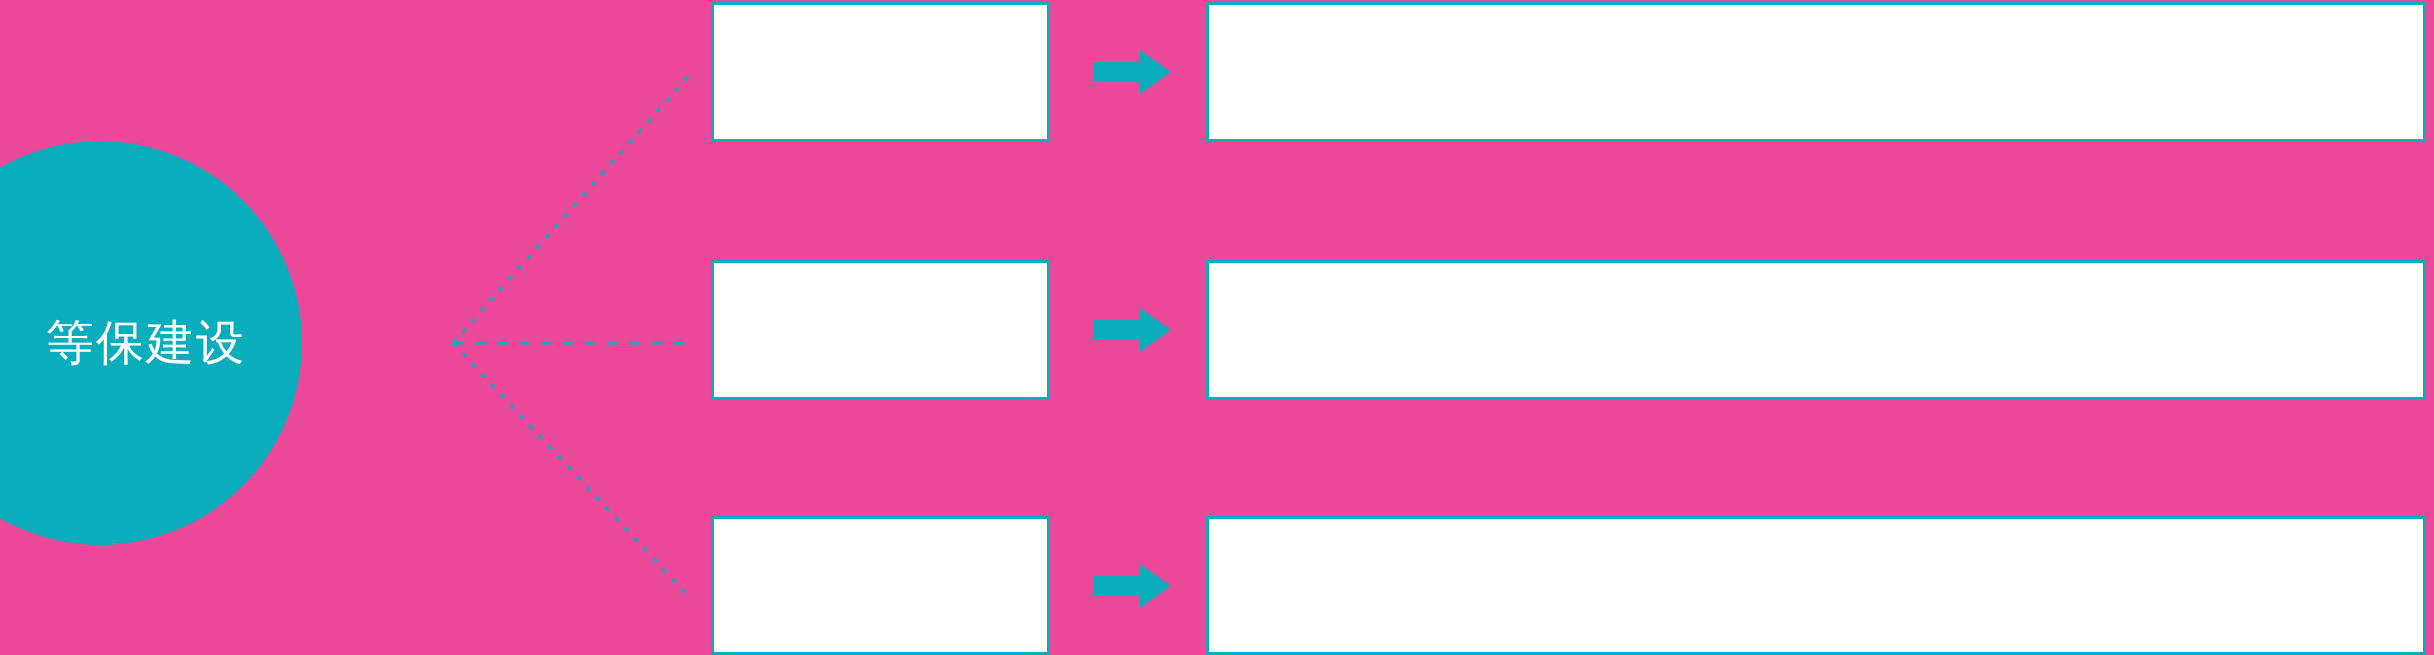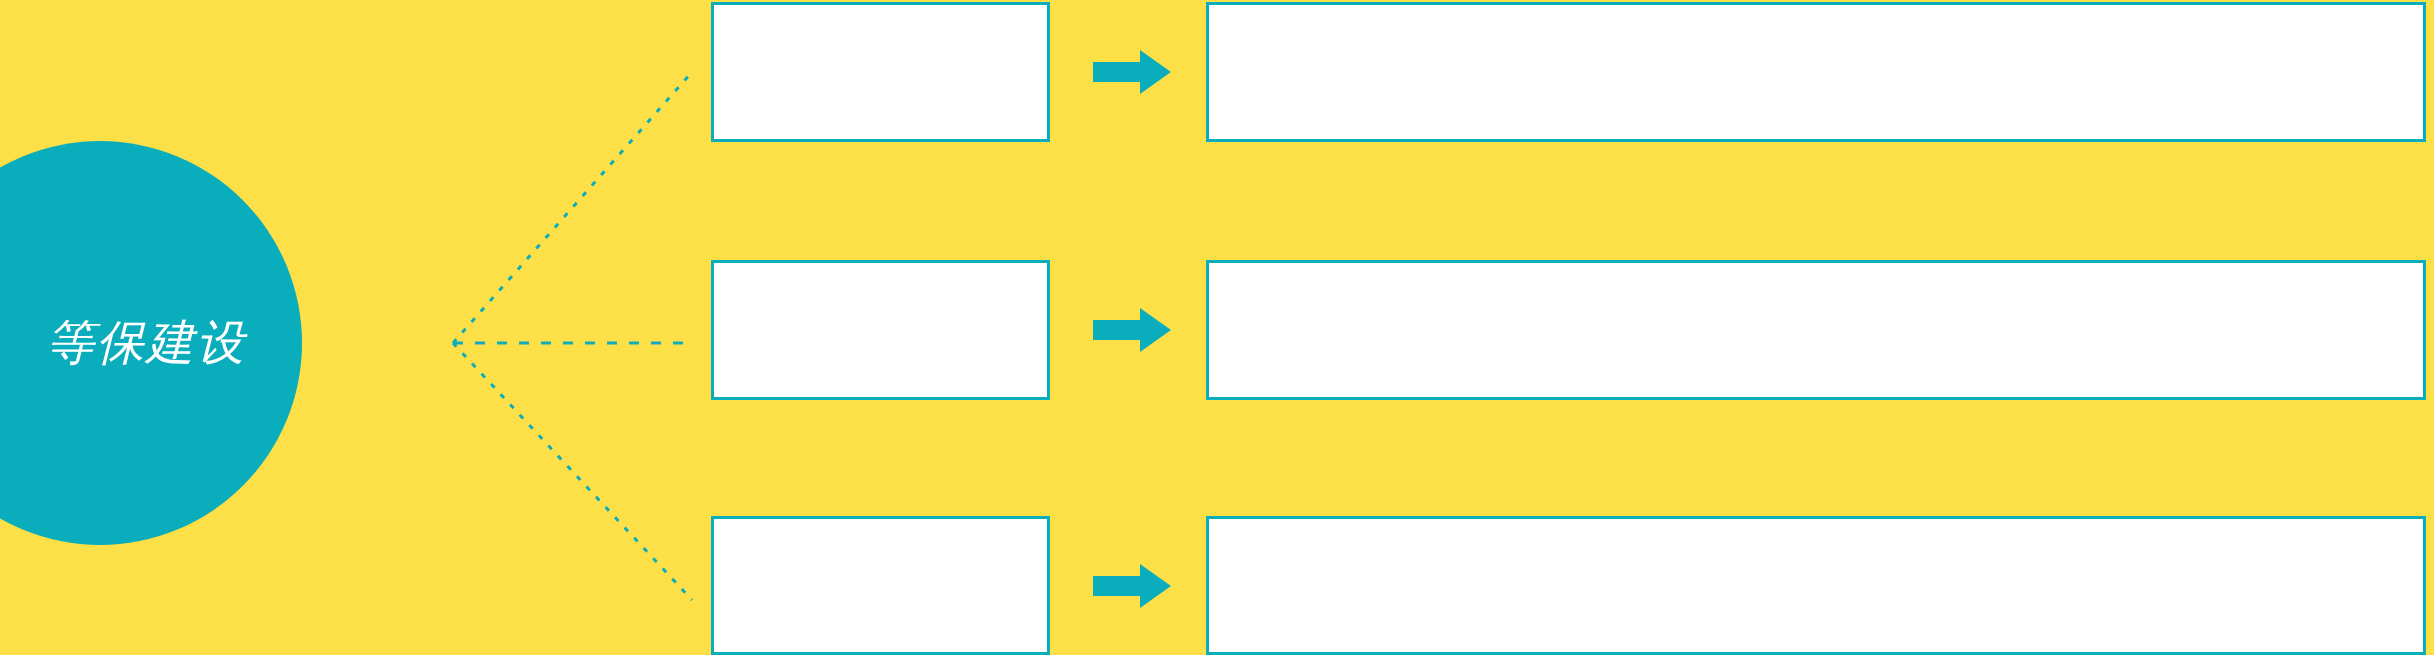--- a/index.html
+++ b/index.html
@@ -9,23 +9,22 @@
     background: #ffffff;
   }
   body {
     font-family: "Liberation Sans", "DejaVu Sans", sans-serif;
   }
 
   #diagram-canvas {
     position: relative;
     width: 2434px;
     height: 655px;
-    background: #fde047;
+    background: #ec4899;
     overflow: hidden;
-    font-style: italic;
   }
 
   
   #connector-layer {
     position: absolute;
     left: 0;
     top: 0;
     width: 2434px;
     height: 655px;
     pointer-events: none;

